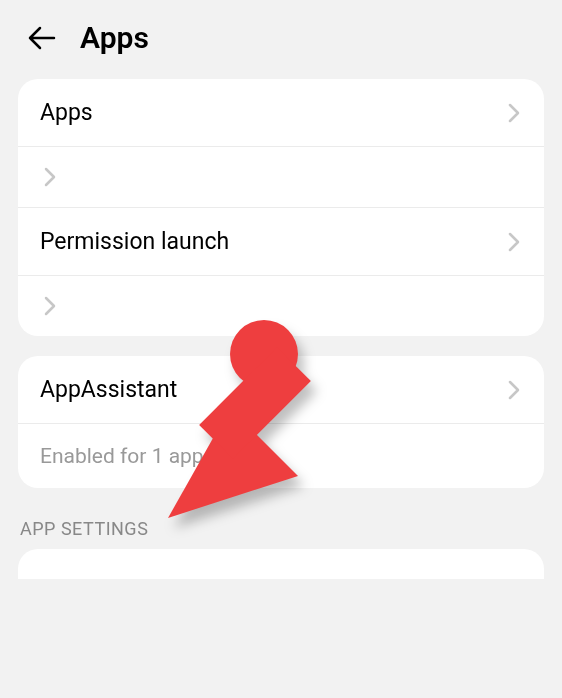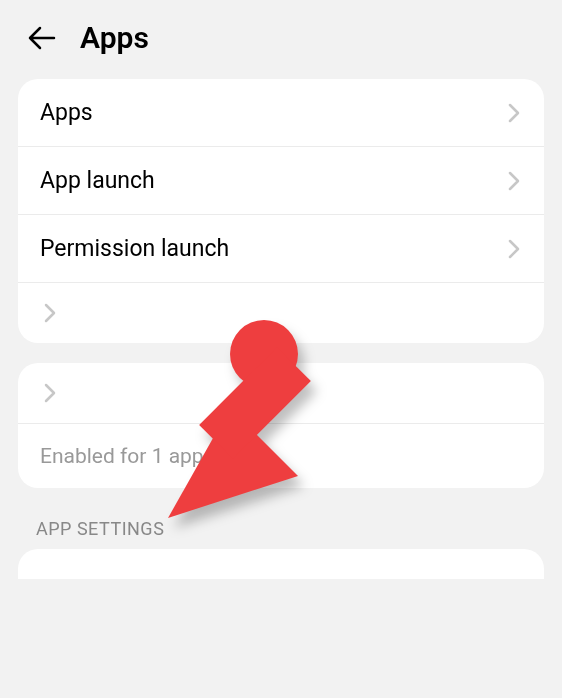--- a/index.html
+++ b/index.html
@@ -68,21 +68,21 @@
       width: 20px;
       height: 20px;
       display: flex;
       align-items: center;
       justify-content: center;
     }
     .section-header {
       font-size: 18px;
       color: #888;
       font-weight: 400;
-      padding: 10px 36px 10px 36px;
+      padding: 10px 36px 10px 20px;
       letter-spacing: 0.5px;
     }
     .card-partial {
       background: #fff;
       border-radius: 20px 20px 0 0;
       margin: 0 18px;
       height: 30px;
     }
     .annotation-arrow {
       position: absolute;
@@ -109,21 +109,20 @@
     <span class="item-label">Apps</span>
     <div class="item-right">
       <span class="chevron">
         <svg width="12" height="20" viewBox="0 0 12 20">
             <path d="M2 2 L10 10 L2 18" stroke="#c7c7c7" stroke-width="2.5" fill="none" stroke-linecap="round" stroke-linejoin="round"></path>
           </svg>
       </span>
     </div>
   </div>
   <div class="list-item">
-    <span class="item-label">App launch</span>
     <div class="item-right">
       <span class="chevron">
         <svg width="12" height="20" viewBox="0 0 12 20">
             <path d="M2 2 L10 10 L2 18" stroke="#c7c7c7" stroke-width="2.5" fill="none" stroke-linecap="round" stroke-linejoin="round"></path>
           </svg>
       </span>
     </div>
   </div>
   <div class="list-item">
     <span class="item-label">Permission launch</span>
@@ -141,20 +140,21 @@
         <svg width="12" height="20" viewBox="0 0 12 20">
             <path d="M2 2 L10 10 L2 18" stroke="#c7c7c7" stroke-width="2.5" fill="none" stroke-linecap="round" stroke-linejoin="round"></path>
           </svg>
       </span>
     </div>
   </div>
 </div>
 
 <div class="card">
   <div class="list-item">
+    <span class="item-label">AppAssistant</span>
     <div class="item-right">
       <span class="chevron">
         <svg width="12" height="20" viewBox="0 0 12 20">
             <path d="M2 2 L10 10 L2 18" stroke="#c7c7c7" stroke-width="2.5" fill="none" stroke-linecap="round" stroke-linejoin="round"></path>
           </svg>
       </span>
     </div>
   </div>
   <div class="list-item">
     <div class="item-right">

